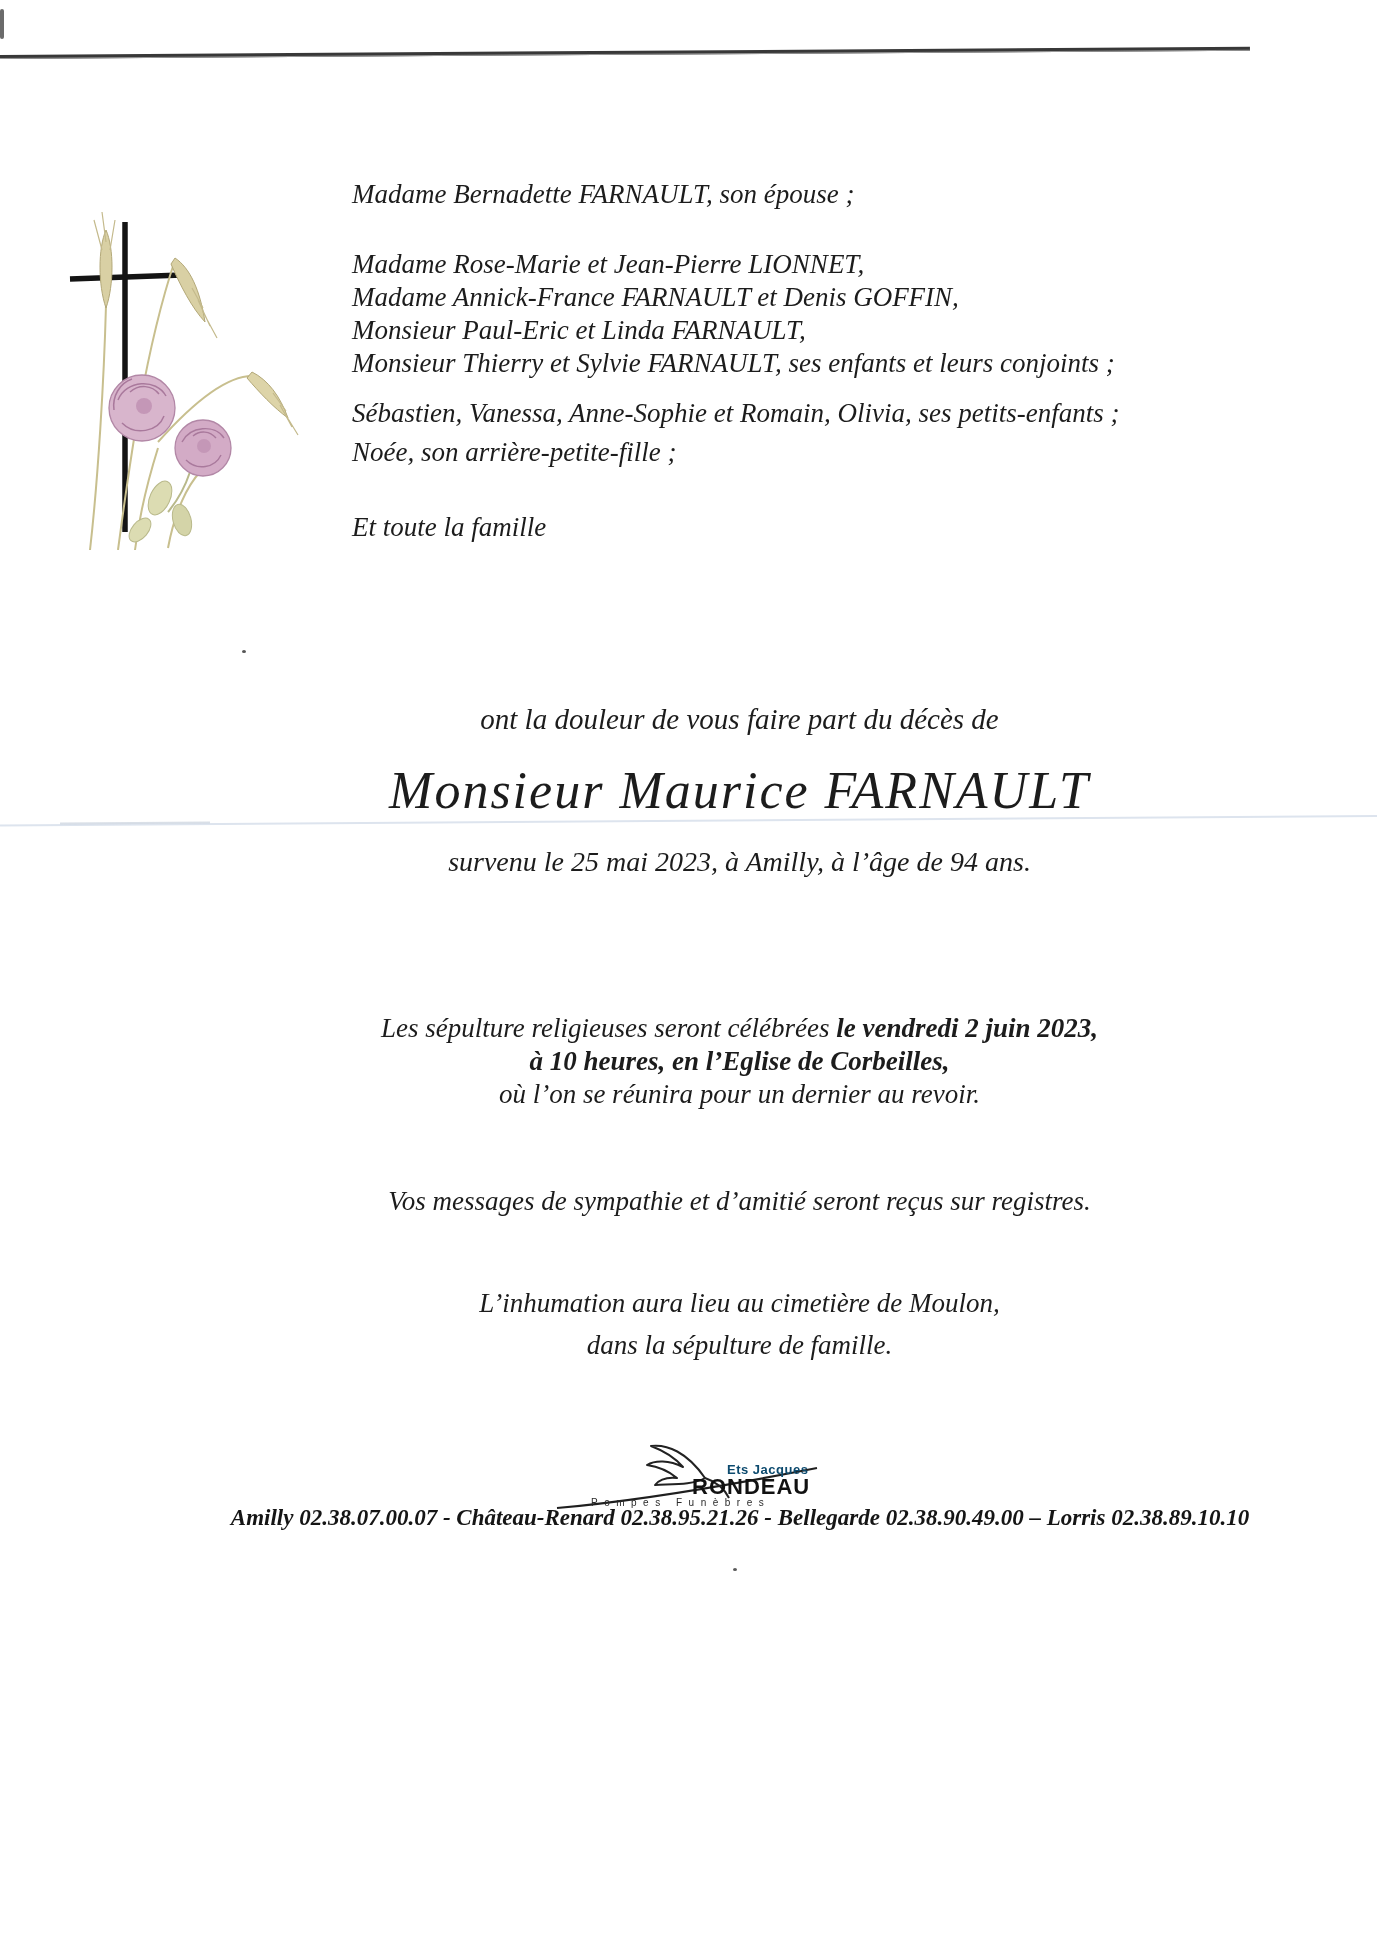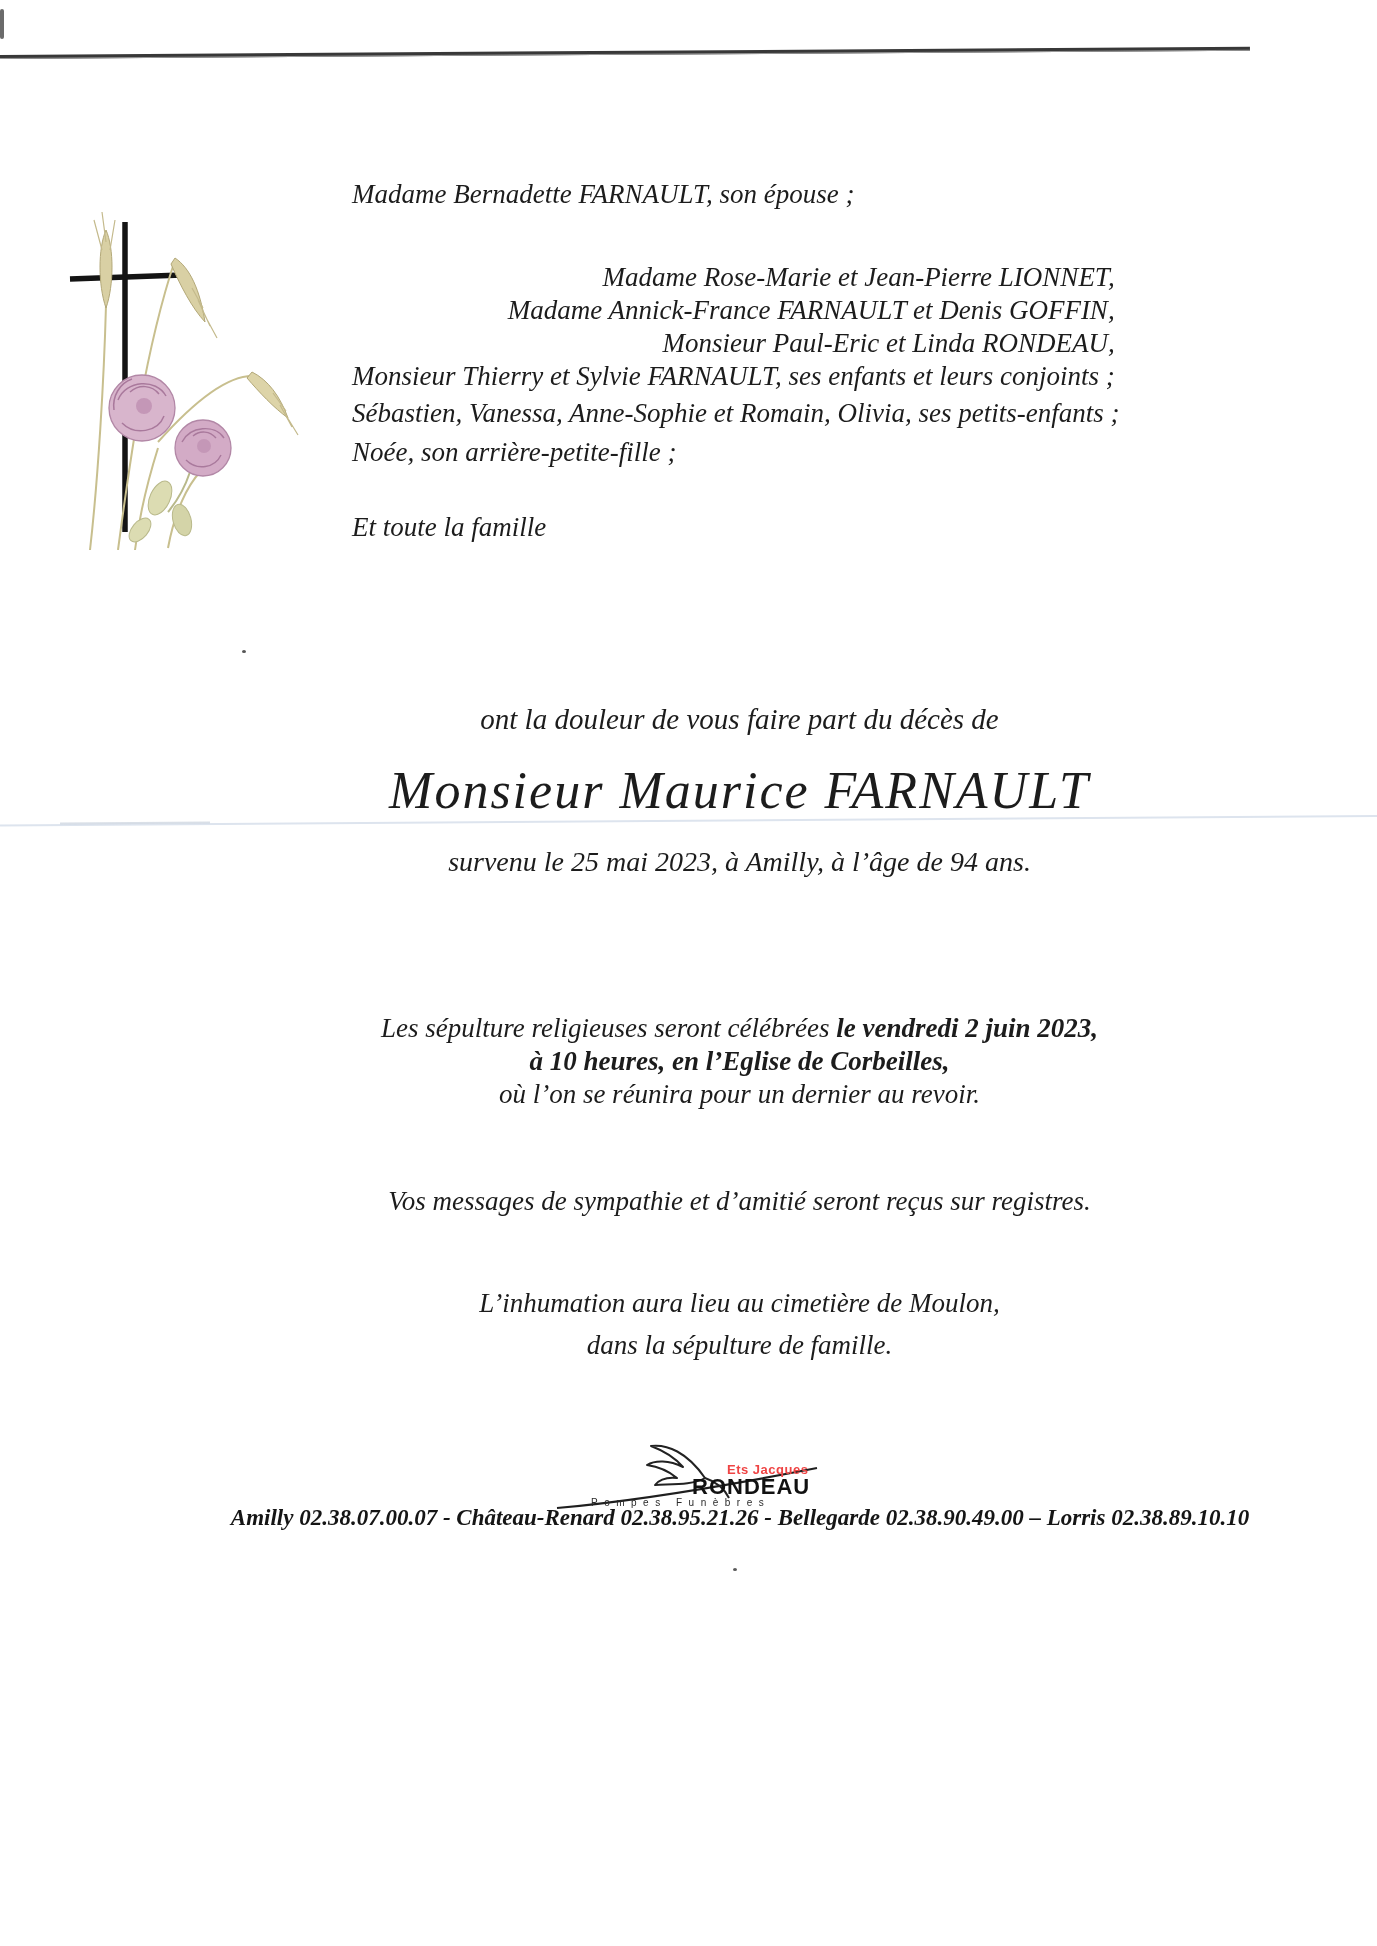--- a/index.html
+++ b/index.html
@@ -25,38 +25,38 @@
     background:#dde4ee;
     transform:rotate(-0.4deg);transform-origin:right center;
   }
   #title-underline-dark{
     left:60px;top:822px;width:150px;height:2px;background:#c9d2dd;opacity:.7;
     transform:rotate(-0.3deg);
   }
   
   .family-line{left:352px;font-size:27px;font-style:italic;white-space:nowrap;}
   #spouse{top:179px;}
-  #children{top:261px;line-height:33px;text-align:right;}
+  #children{top:248px;line-height:33px;}
   #grandchildren{top:398px;}
   #greatgrandchild{top:437px;}
   #wholefamily{top:512px;}
   .centered{left:60px;width:1360px;text-align:center;font-style:italic;}
   #intro{top:703px;font-size:29px;}
   #deceased{top:761px;font-size:52px;letter-spacing:2px;}
   #death-details{top:846px;font-size:28px;}
   #ceremony{top:1012px;font-size:27px;line-height:33px;}
   #messages{top:1186px;font-size:27px;}
   #burial{top:1282px;font-size:27px;line-height:42px;}
   .centered{left:51px;width:1377px;}
   #intro,#deceased,#death-details{left:51px;width:1377px;}
   #ceremony,#messages,#burial{left:51px;width:1377px;}
   
   #logo{left:555px;top:1440px;width:270px;height:75px;}
   #logo .sans{font-family:"Liberation Sans","DejaVu Sans",sans-serif;}
-  #logo-ets{left:172px;top:22px;font-weight:700;font-size:13px;letter-spacing:.5px;color:#ef4444;white-space:nowrap;}
+  #logo-ets{left:172px;top:22px;font-weight:700;font-size:13px;letter-spacing:.5px;color:#0c4a6e;white-space:nowrap;}
   #logo-rondeau{left:124px;top:34px;font-weight:700;font-size:22px;letter-spacing:1px;color:#111;white-space:nowrap;margin-left:13px;}
   #logo-pompes{left:36px;top:57px;font-size:10px;letter-spacing:6.5px;color:#2a2a2a;white-space:nowrap;}
   #contacts{left:0;top:1505px;width:1480px;text-align:center;
     font-size:23px;font-weight:700;font-style:italic;color:#151515;white-space:nowrap;}
   
   .speck{position:absolute;border-radius:50%;}
   .s1{left:242px;top:650px;width:4px;height:3px;background:#555;}
   .s2{left:733px;top:1568px;width:4px;height:3px;background:#5a5a5a;}
   .s3{left:1164px;top:1905px;width:8px;height:5px;background:#3d2317;transform:rotate(-20deg);}
   .s4{left:1155px;top:1915px;width:5px;height:4px;background:#3d2317;}
@@ -113,21 +113,21 @@
       <ellipse cx="142" cy="340" rx="9" ry="16" fill="#d4d4a8" stroke="#b9b98a" stroke-width="1" transform="rotate(-15 142 340)"></ellipse>
       <ellipse cx="100" cy="350" rx="8" ry="14" fill="#dcdcb2" stroke="#b9b98a" stroke-width="1" transform="rotate(40 100 350)"></ellipse>
     </g>
   </svg>
 
   <div class="abs family-line" id="spouse">Madame Bernadette FARNAULT, son épouse ;</div>
 
   <div class="abs family-line" id="children">
     <div>Madame Rose-Marie et Jean-Pierre LIONNET,</div>
     <div>Madame Annick-France FARNAULT et Denis GOFFIN,</div>
-    <div>Monsieur Paul-Eric et Linda RONDEAU,</div>
+    <div>Monsieur Paul-Eric et Linda FARNAULT,</div>
     <div>Monsieur Thierry et Sylvie FARNAULT, ses enfants et leurs conjoints ;</div>
   </div>
 
   <div class="abs family-line" id="grandchildren">Sébastien, Vanessa, Anne-Sophie et Romain, Olivia, ses petits-enfants ;</div>
   <div class="abs family-line" id="greatgrandchild">Noée, son arrière-petite-fille ;</div>
   <div class="abs family-line" id="wholefamily">Et toute la famille</div>
 
   <div class="abs centered" id="intro">ont la douleur de vous faire part du décès de</div>
   <div class="abs centered" id="deceased">Monsieur Maurice FARNAULT</div>
   <div class="abs centered" id="death-details">survenu le 25 mai 2023, à Amilly, à l’âge de 94 ans.</div>

